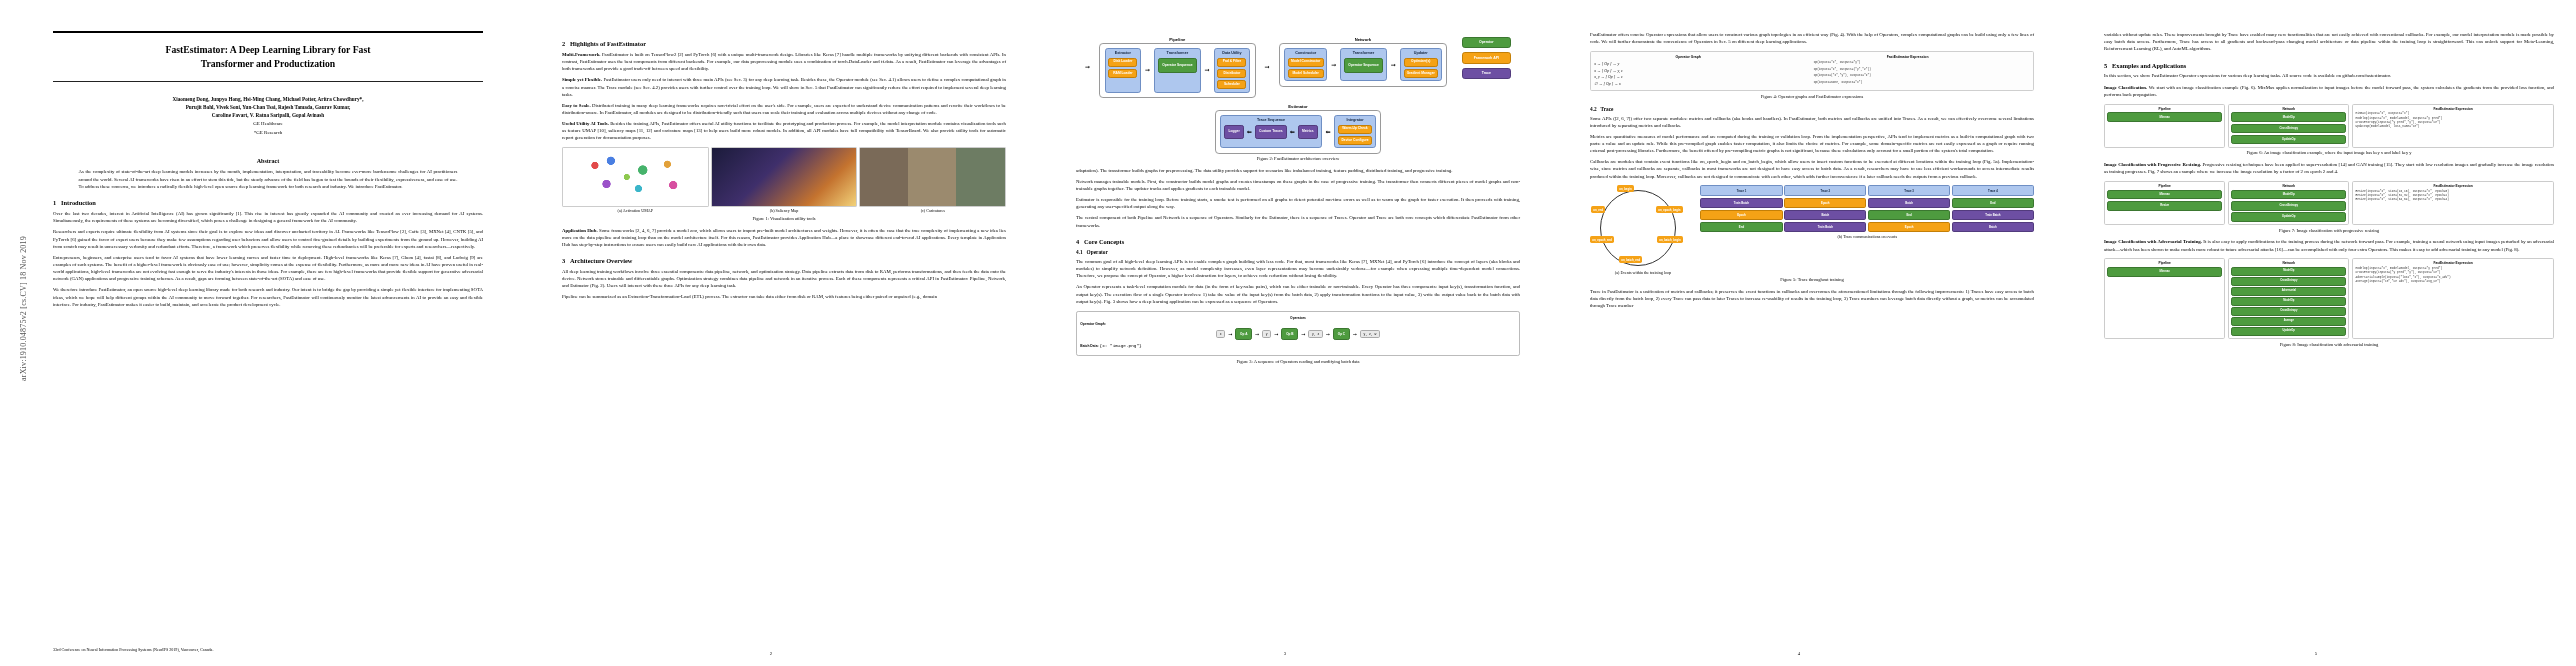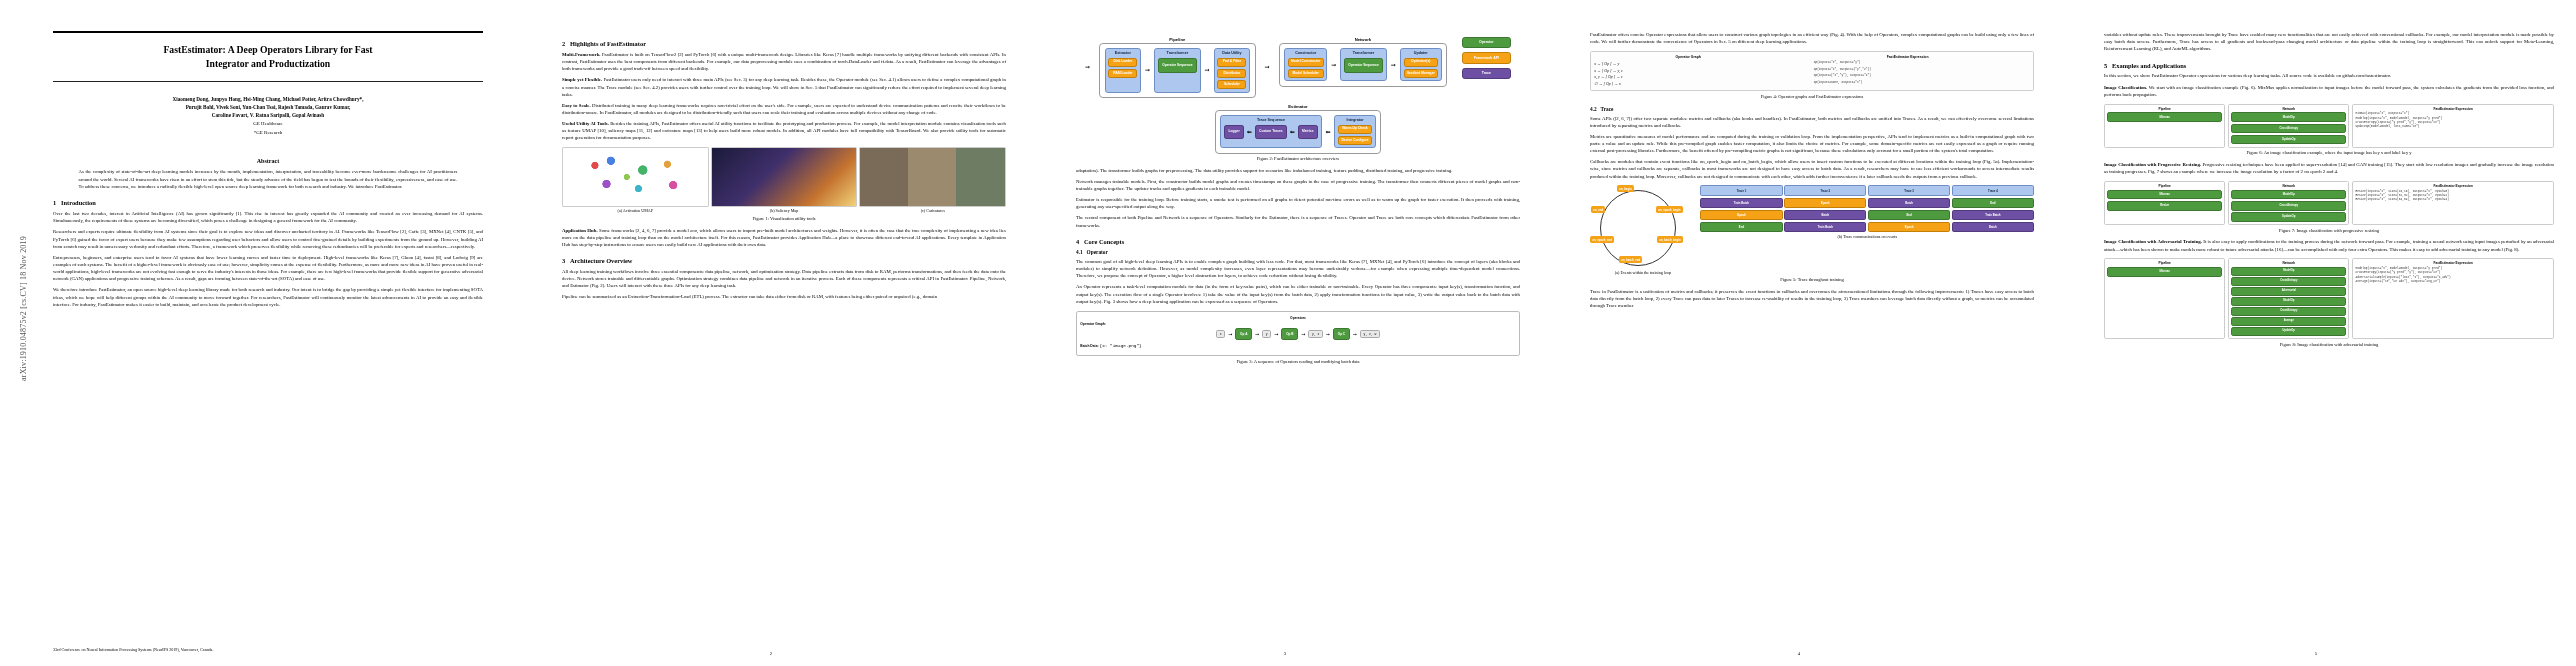--- a/index.html
+++ b/index.html
@@ -132,22 +132,22 @@
 <div class="sheet">
 
   <div class="page p1">
     <div class="arxiv-rail">
       <span>arXiv:1910.04875v2  [cs.CV]  18 Nov 2019</span>
     </div>
 
     <div class="body">
       <div class="rule"></div>
       <div class="title">
-        <div>FastEstimator: A Deep Operators Library for Fast</div>
-        <div>Integrator and Productization</div>
+        <div>FastEstimator: A Deep Learning Library for Fast</div>
+        <div>Transformer and Productization</div>
       </div>
       <div class="rule-thin" style="margin-top:10px"></div>
 
       <div class="authors">
         <div>Xiaomeng Dong,  Junpyo Hong,  Hsi-Ming Chang,  Michael Potter,  Aritra Chowdhury*,</div>
         <div>Purujit Bahl,  Vivek Soni,  Yun-Chan Tsai,  Rajesh Tamada,  Gaurav Kumar,</div>
         <div>Caroline Favart,  V. Ratna Saripalli,  Gopal Avinash</div>
       </div>
       <div class="affil">GE Healthcare</div>
       <div class="affil">*GE Research</div>

